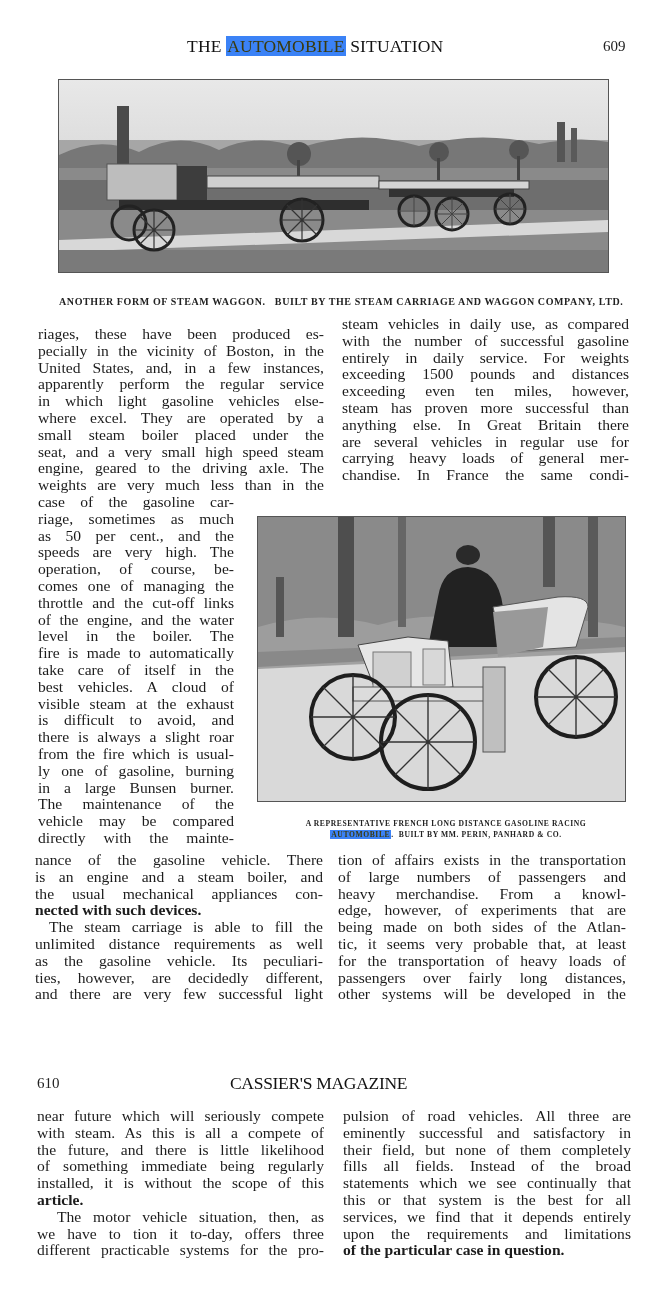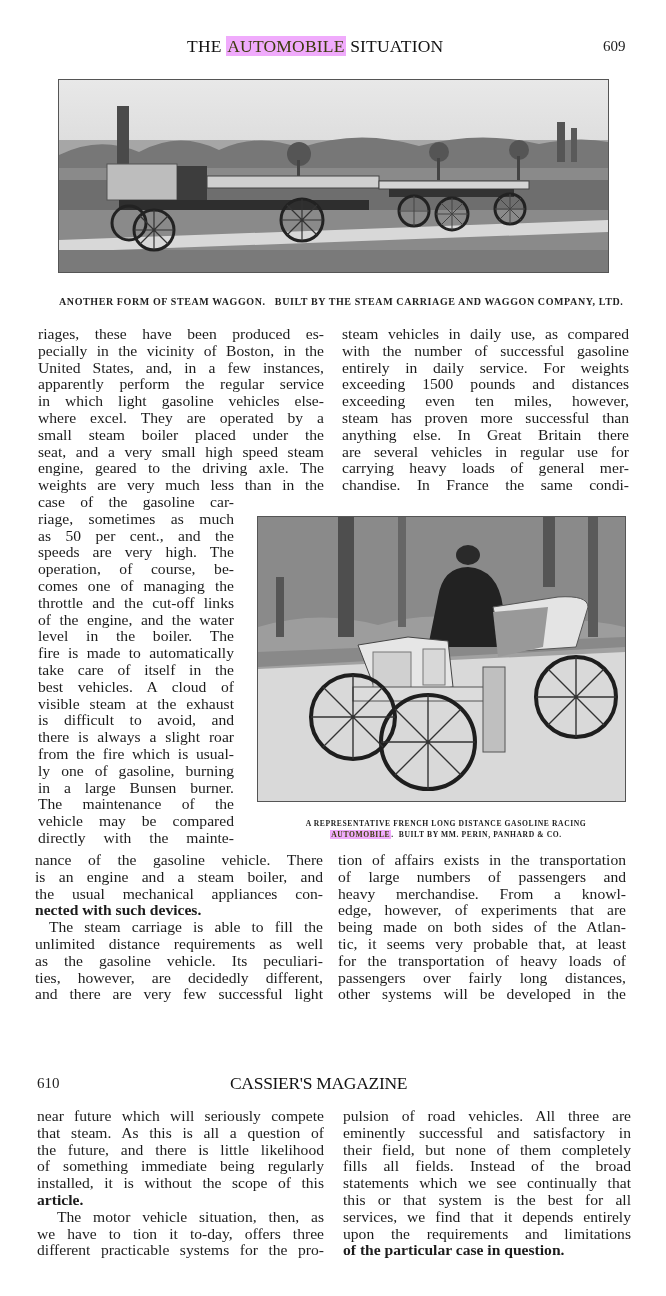--- a/index.html
+++ b/index.html
@@ -7,21 +7,21 @@
     width: 666px; height: 1296px; position: relative; overflow: hidden;
     font-family: "Liberation Serif", "DejaVu Serif", serif;
     color: #1a1a1a;
   }
   .abs { position: absolute; }
   .running-head {
     font-family: "Liberation Serif", serif;
     font-size: 17.5px; letter-spacing: 0.2px; color: #111;
     white-space: nowrap;
   }
-  .hl { background: #f0abfc; color: #3b3a0c; padding: 0 1px; }
+  .hl { background: #3b82f6; color: #3b3a0c; padding: 0 1px; }
   .pagenum { font-size: 15px; color: #222; }
   .caption {
     font-family: "Liberation Serif", serif;
     font-weight: bold; font-size: 7.6px; letter-spacing: 0.6px;
     color: #222; white-space: nowrap; text-transform: uppercase;
   }
   .col {
     font-size: 15.6px; line-height: 16.8px; text-align: justify;
     color: #1c1c1c;
   }
@@ -144,21 +144,21 @@
   <span class="line">is an engine and a steam boiler, and</span>
   <span class="line">the usual mechanical appliances con-</span>
   <span class="line last">nected with such devices.</span>
   <span class="line" style="padding-left:14px; box-sizing:border-box;">The steam carriage is able to fill the</span>
   <span class="line">unlimited distance requirements as well</span>
   <span class="line">as the gasoline vehicle.  Its peculiari-</span>
   <span class="line">ties, however, are decidedly different,</span>
   <span class="line">and there are very few successful light</span>
 </div>
 
-<div class="abs col" style="left:342px; top:326px; width:287px;">
+<div class="abs col" style="left:342px; top:316px; width:287px;">
   <span class="line">steam vehicles in daily use, as compared</span>
   <span class="line">with the number of successful gasoline</span>
   <span class="line">entirely in daily service.   For weights</span>
   <span class="line">exceeding 1500 pounds and distances</span>
   <span class="line">exceeding even ten miles, however,</span>
   <span class="line">steam has proven more successful than</span>
   <span class="line">anything else.  In Great Britain there</span>
   <span class="line">are several vehicles in regular use for</span>
   <span class="line">carrying heavy loads of general mer-</span>
   <span class="line">chandise.  In France the same condi-</span>
@@ -220,21 +220,21 @@
   <span class="line">for the transportation of heavy loads of</span>
   <span class="line">passengers over fairly long distances,</span>
   <span class="line">other systems will be developed in the</span>
 </div>
 
 <div class="abs pagenum" style="left:37px; top:1075px;">610</div>
 <div class="abs running-head" style="left:230px; top:1073px; letter-spacing:-0.3px;">CASSIER'S MAGAZINE</div>
 
 <div class="abs col" style="left:37px; top:1108px; width:287px;">
   <span class="line">near future which will seriously compete</span>
-  <span class="line">that steam.   As this is all a question of</span>
+  <span class="line">with steam.   As this is all a compete of</span>
   <span class="line">the future, and there is little likelihood</span>
   <span class="line">of something immediate being regularly</span>
   <span class="line">installed, it is without the scope of this</span>
   <span class="line last">article.</span>
   <span class="line" style="padding-left:20px; box-sizing:border-box;">The motor vehicle situation, then, as</span>
   <span class="line">we have to tion it to-day, offers three</span>
   <span class="line">different practicable systems for the pro-</span>
 </div>
 
 <div class="abs col" style="left:343px; top:1108px; width:288px;">

